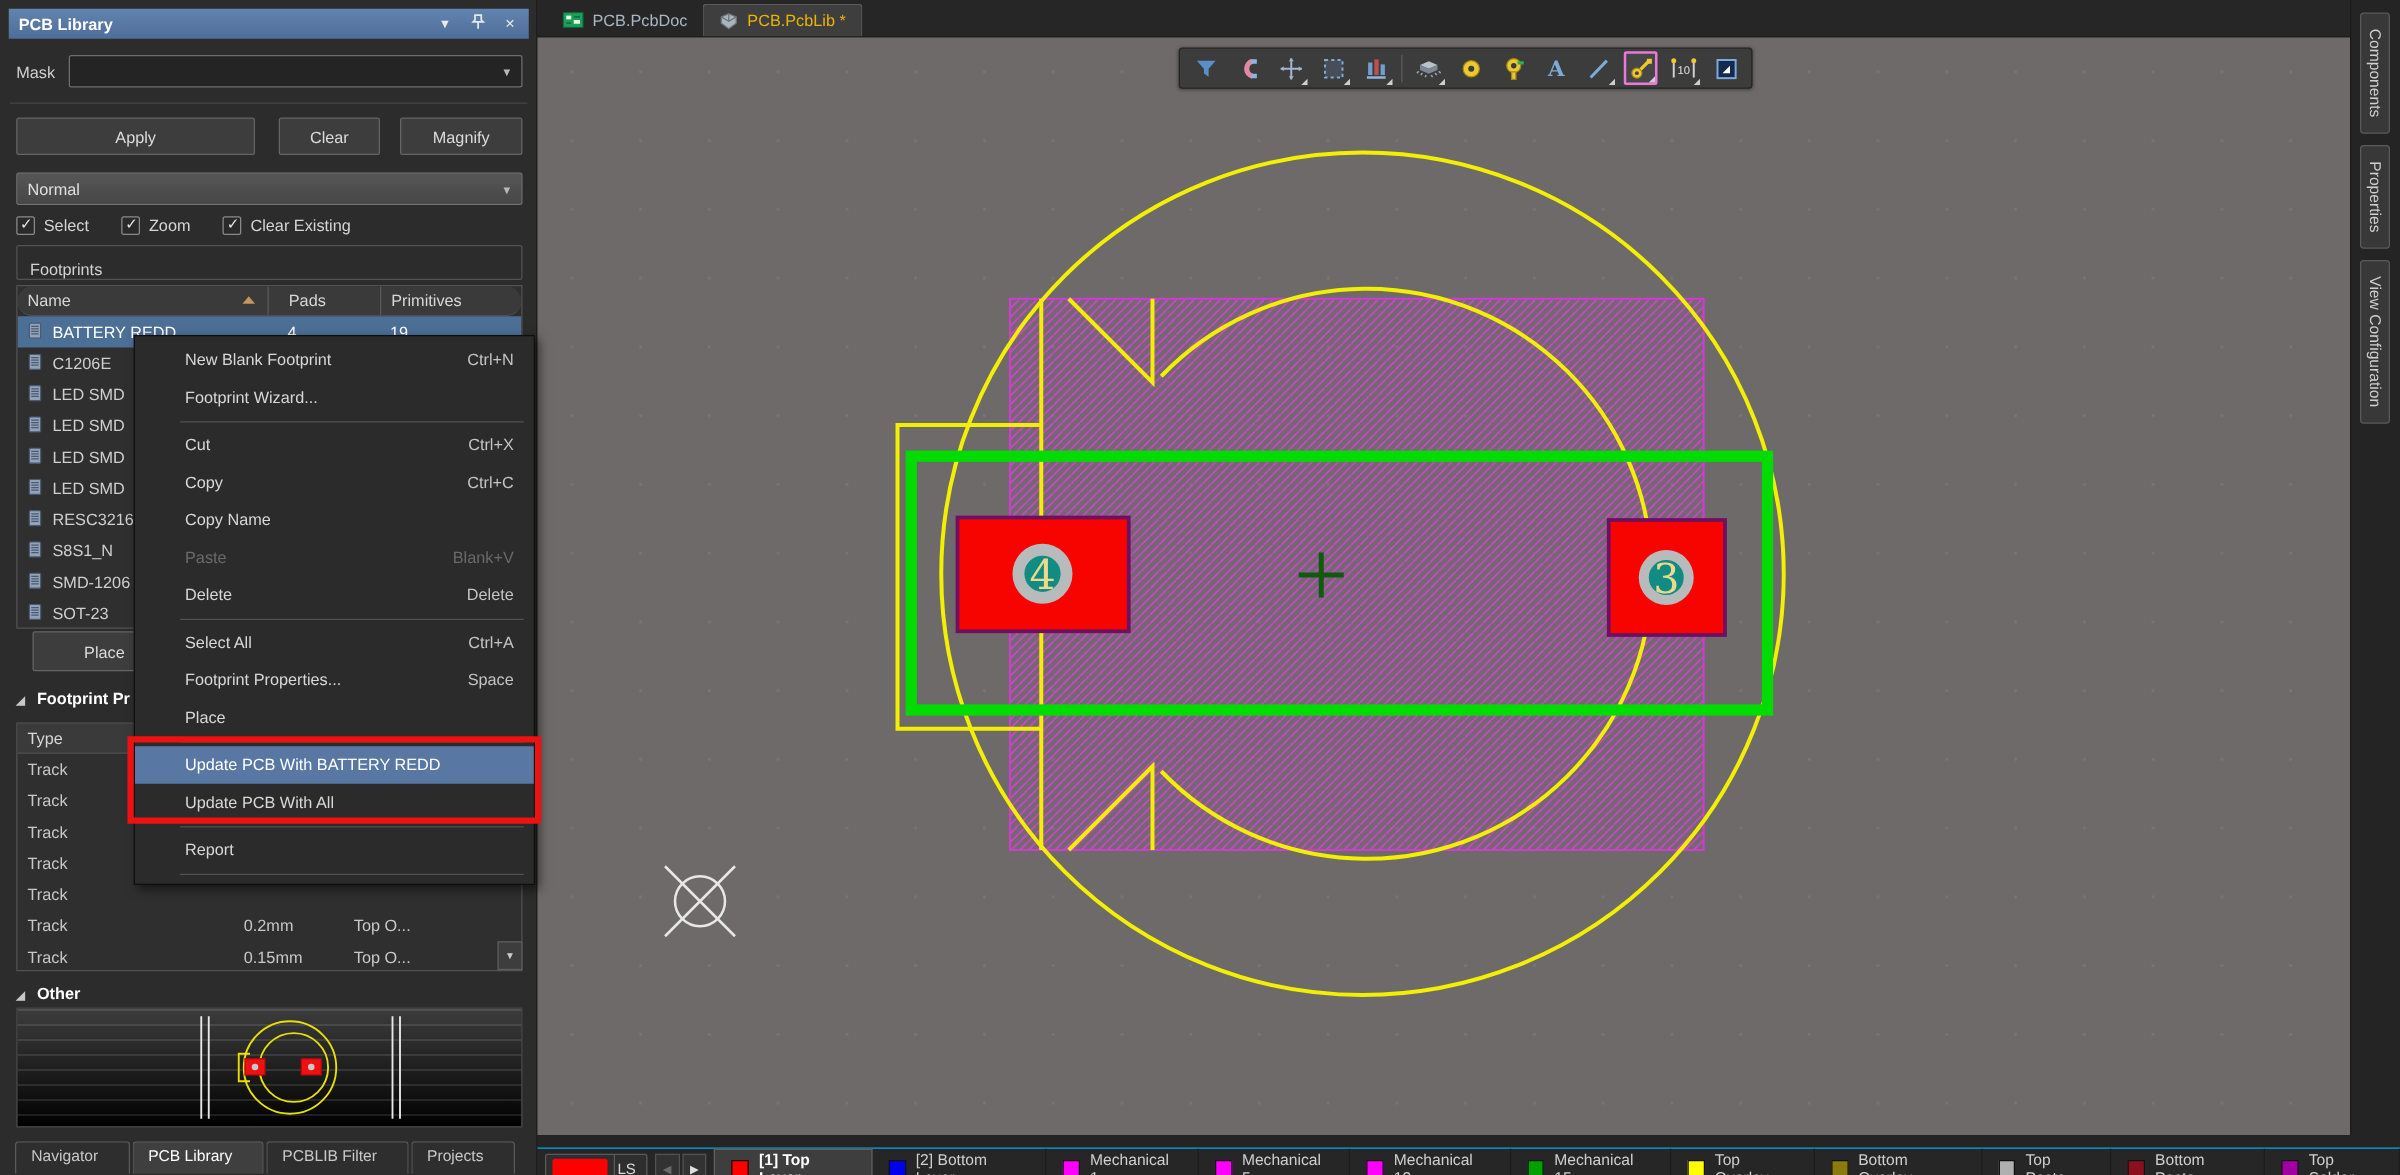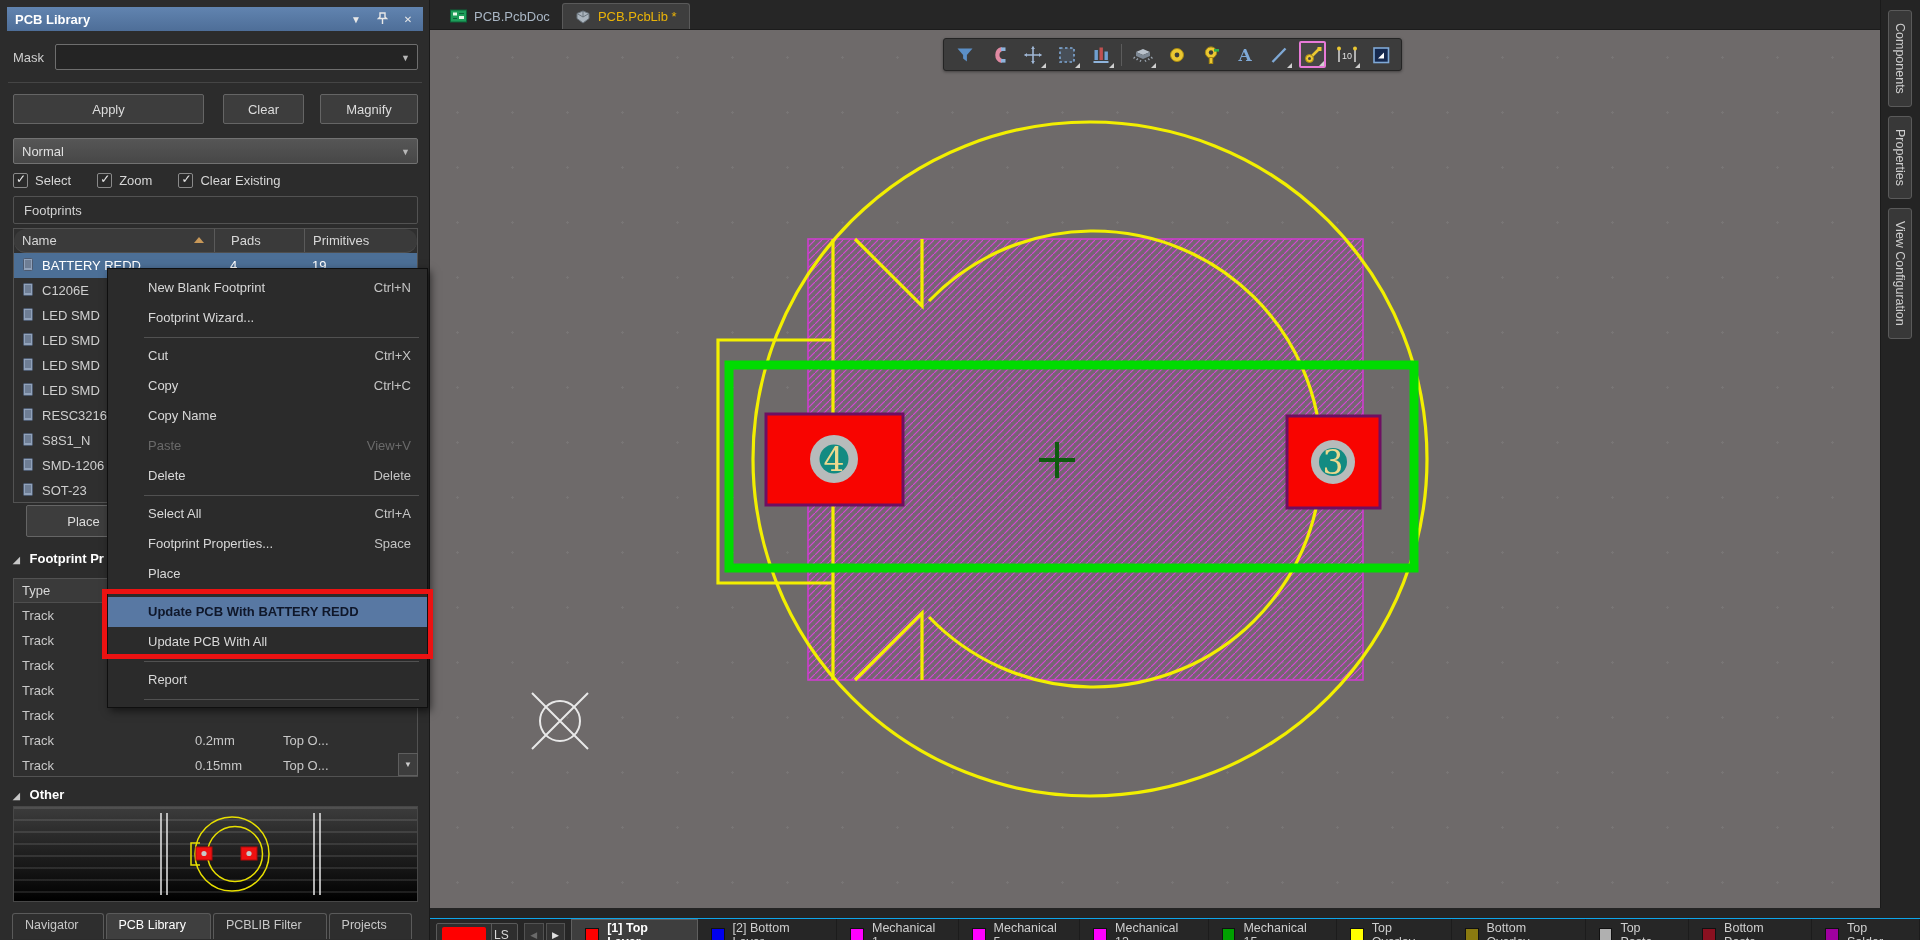--- a/index.html
+++ b/index.html
@@ -35,21 +35,21 @@
   .normal-combo { position:absolute; left:13px; top:138px; width:405px; height:26px;
     background:linear-gradient(180deg,#565656,#474747); border:1px solid #727272; }
 
   .check-row { position:absolute; left:13px; top:171px; width:405px; height:18px; display:flex; gap:26px; }
   .chk { display:flex; align-items:center; gap:7px; color:#d6d6d6; }
   .chk .box { width:15px; height:15px; background:#2a2a2a; border:1px solid #8a8a8a; border-radius:2px;
     position:relative; }
   .chk .box.checked::after { content:"\2713"; position:absolute; left:2px; top:-2px; color:#e8e8e8; font-size:12px; }
 
   .groupbox-title { position:absolute; left:13px; top:196px; width:405px; height:28px;
-    border:1px solid #525252; border-radius:2px; display:flex; align-items:center; padding-left:10px; color:#d2d2d2; }
+    border:1px solid #525252; border-radius:2px; display:flex; align-items:flex-end; padding-left:10px; color:#d2d2d2; }
 
   .fp-table { position:absolute; left:13px; top:228px; width:405px; height:275px; border:1px solid #525252; background:#2f2f2f; overflow:hidden; }
   .fp-head { display:flex; height:24px; background:#3a3a3a; border-bottom:1px solid #4e4e4e; color:#d8d8d8;border-radius:12px; }
   .fp-head .c1 { width:200px; padding:4px 0 0 8px; position:relative; }
   .fp-head .c2 { width:90px;  padding:4px 0 0 16px; border-left:1px solid #5a5a5a; }
   .fp-head .c3 { flex:1;      padding:4px 0 0 8px;  border-left:1px solid #5a5a5a; }
   .sort-arrow { position:absolute; right:10px; top:8px; width:0; height:0;
     border-left:5px solid transparent; border-right:5px solid transparent; border-bottom:6px solid #c89858; }
   .fp-row { display:flex; height:25px; align-items:center; color:#cfcfcf; }
   .fp-row.selected { background:#4c6f96; color:#ffffff; }
@@ -125,21 +125,21 @@
   .ltab { display:flex; align-items:center; gap:8px; padding:0 13px; color:#cfcfcf; font-size:12.5px; border-right:1px solid #1c1c1c; }
   .ltab.active { background:#3e3e3e; color:#ffffff; font-weight:bold; border:1px solid #5f5f5f; border-bottom:none; }
   .swatch { width:14px; height:14px; border:1px solid #111; }
 
   
   .context-menu { position:absolute; left:107px; top:268px; width:321px; background:#2b2b2b;
     border:1px solid #0f0f0f; box-shadow:3px 3px 8px rgba(0,0,0,.55); z-index:50; padding:4px 0; }
   .menu-item { height:30px; line-height:30px; padding-left:40px; color:#d8d8d8; font-size:13px; white-space:nowrap; }
   .menu-item .mi-short { float:right; margin-right:16px; color:#c4c4c4; }
   .menu-item.disabled, .menu-item.disabled .mi-short { color:#6a6a6a; }
-  .menu-item.hl { background:#5878a3; color:#0f172a;font-weight:bold; }
+  .menu-item.hl { background:#5878a3; color:#ffffff; }
   .menu-item.sep { height:1px; line-height:1px; padding:0; margin:4px 8px 3px 36px; background:#515151; }
   .red-annotation { position:absolute; left:102px; top:589px; width:331px; height:70px;
     border:5px solid #ec1212; z-index:60; pointer-events:none; }
 </style>
 </head>
 <body>
 
 <div id="app">
 
   <aside class="left-panel">
@@ -721,21 +721,21 @@
         <span class="mi-short">Ctrl+C</span>
         <span class="mi-label">Copy</span>
       </div>
 
       <div class="menu-item">
         <span class="mi-short"></span>
         <span class="mi-label">Copy Name</span>
       </div>
 
       <div class="menu-item disabled">
-        <span class="mi-short">View+V</span>
+        <span class="mi-short">Blank+V</span>
         <span class="mi-label">Paste</span>
       </div>
 
       <div class="menu-item">
         <span class="mi-short">Delete</span>
         <span class="mi-label">Delete</span>
       </div>
 
       <div class="menu-item sep">
         <span class="mi-short"></span>

